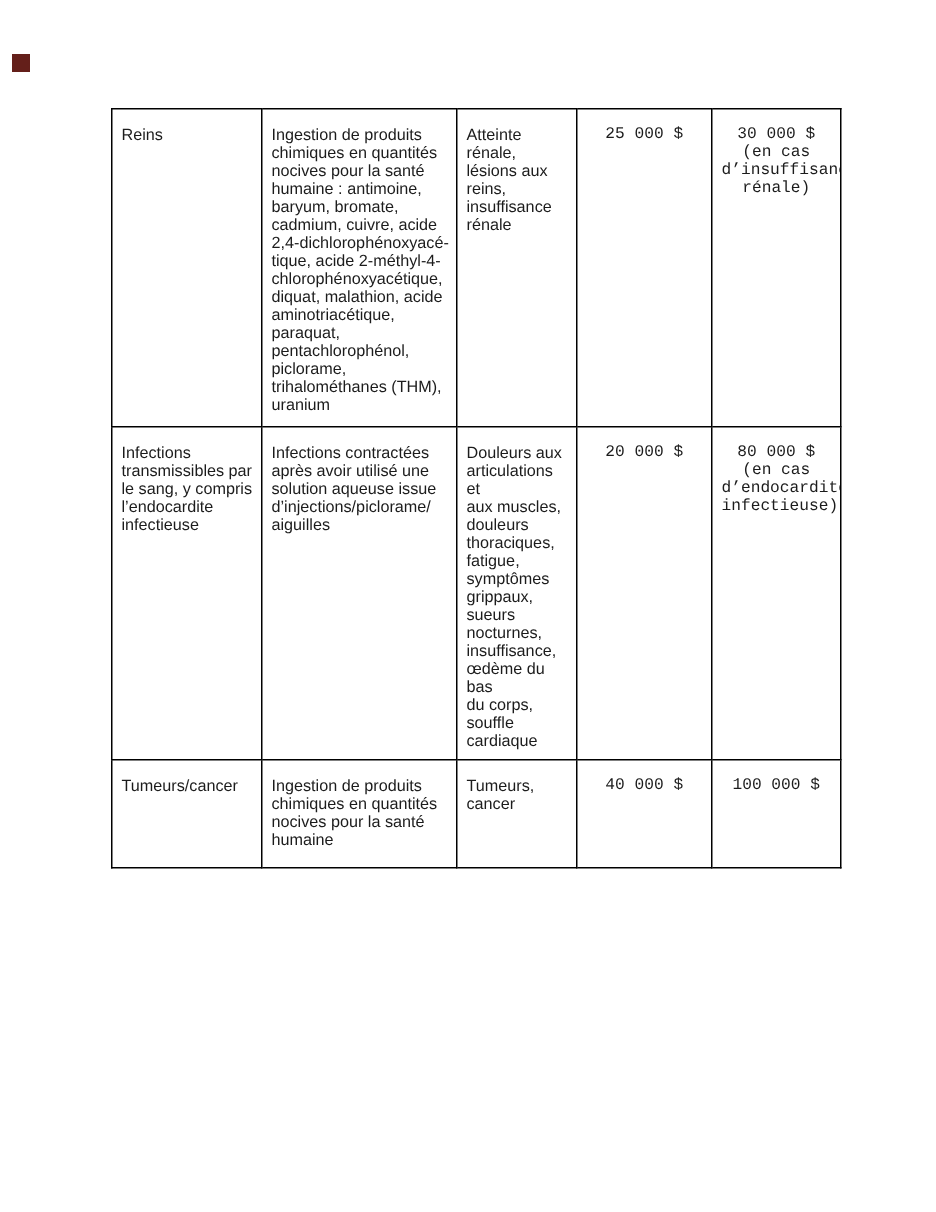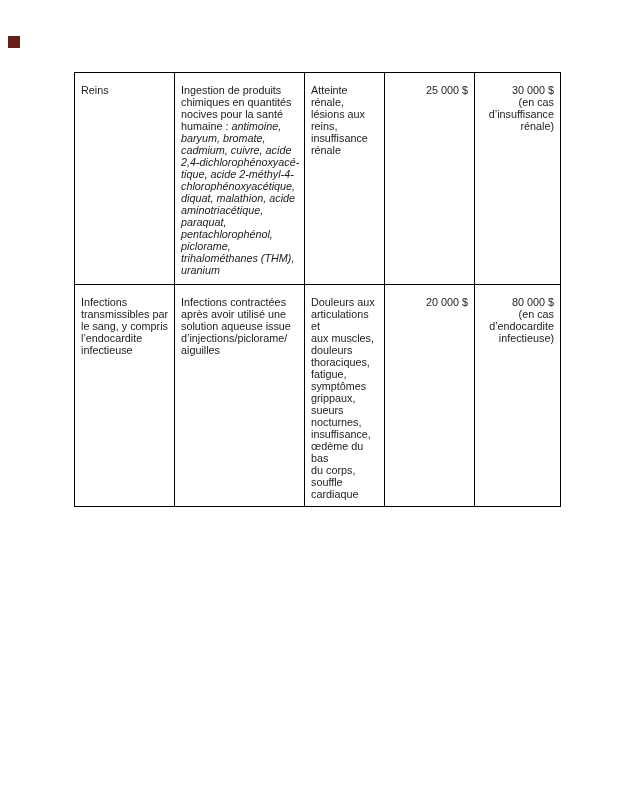--- a/index.html
+++ b/index.html
@@ -34,27 +34,28 @@
   table.claims-table td {
     border: 1px solid #000000;
     vertical-align: top;
     padding: 11px 4px 6px 6px;
     font-size: 10.8px;
     line-height: 12px;
     white-space: pre-line;
     overflow: hidden;
   }
   table.claims-table td.amt {
-    text-align: right;
+    text-align: center;
     padding-right: 6px;
+    font-family: Liberation Mono, monospace;
   }
   tr.r0 { height: 212px; padding-left: 12px; }
   tr.r1 { height: 196px; }
   tr.r2 { height: 72px; }
-  .it { font-style: italic; }
+  .it { }
 </style>
 </head>
 <body>
 
 <div class="page">
 
   <div class="corner-marker" style="background: rgb(100, 31, 26);"></div>
 
   <table class="claims-table">
     <colgroup>
@@ -119,16 +120,27 @@
 œdème du bas
 du corps,
 souffle
 cardiaque</span></td>
         <td class="amt"><span>20 000 $</span></td>
         <td class="amt"><span>80 000 $
 (en cas
 d’endocardite
 infectieuse)</span></td>
       </tr>
+      <tr class="r2">
+        <td><span>Tumeurs/cancer</span></td>
+        <td><span>Ingestion de produits
+chimiques en quantités
+nocives pour la santé
+humaine</span><span class="it"></span></td>
+        <td><span>Tumeurs,
+cancer</span></td>
+        <td class="amt"><span>40 000 $</span></td>
+        <td class="amt"><span>100 000 $</span></td>
+      </tr>
     </tbody>
   </table>
 
 </div>
 
 </body></html>

